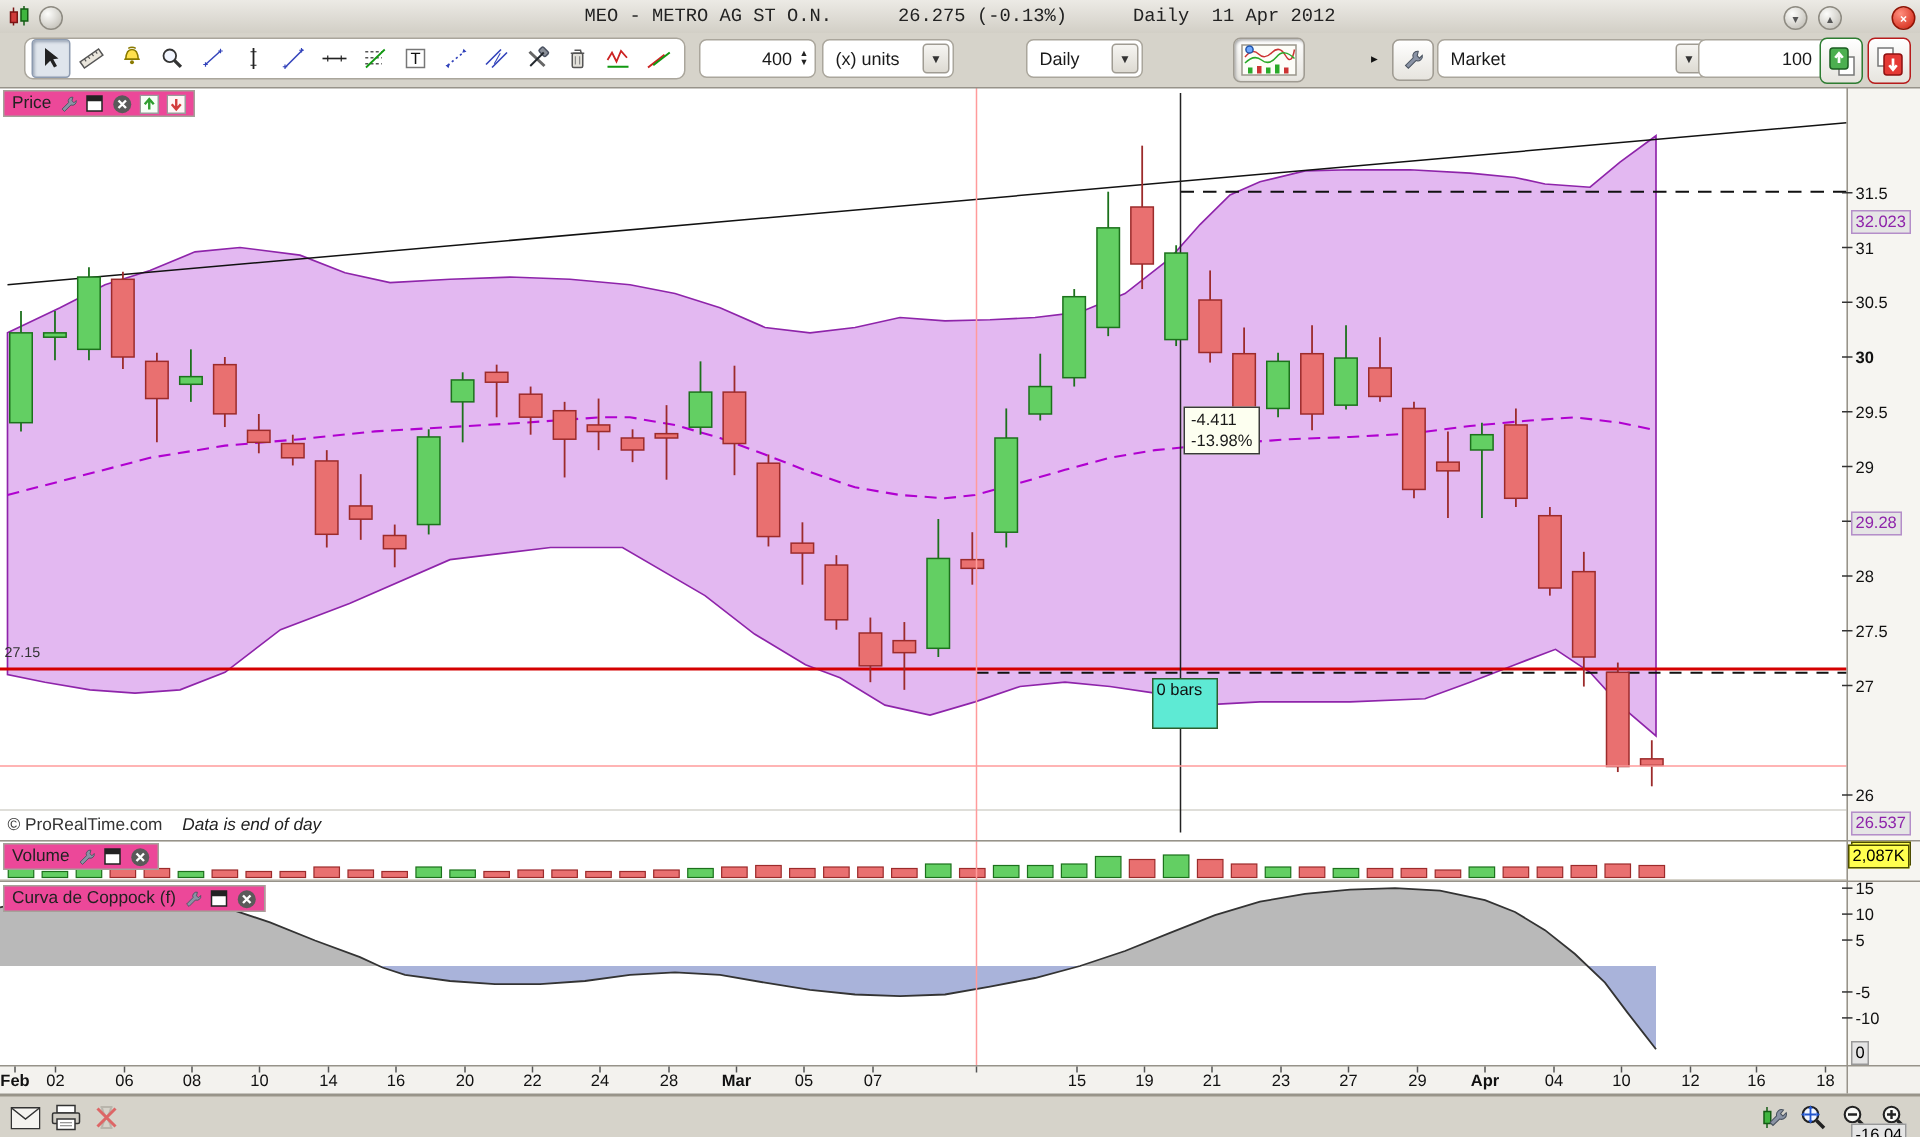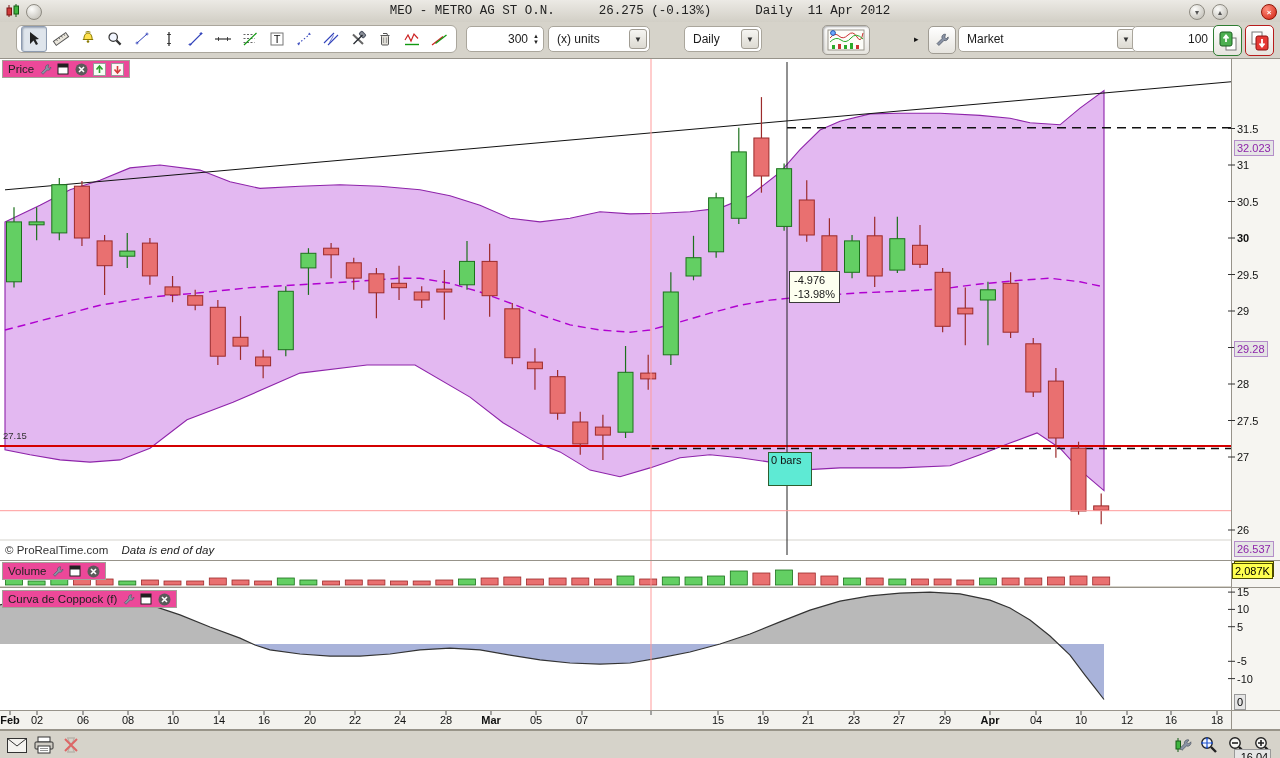--- a/index.html
+++ b/index.html
@@ -189,27 +189,27 @@
         </span>
       <span class="ticon">
           <svg width="18" height="18">
             <path d="M2 15 L13 6.5" stroke="#cc2222" stroke-width="1.3"></path>
             <path d="M5.5 13.5 L16.5 5" stroke="#119911" stroke-width="1.3"></path>
           </svg>
         </span>
     </div>
 
     <div class="spinner" style="position:absolute;left:466px;top:4px;width:78px;">
-      <span>300</span>
+      <span>400</span>
       <span class="spin-arrows">
           <span>▲</span>
           <span>▼</span>
         </span>
     </div>
-    <div class="combo" style="position:absolute;left:548px;top:4px;width:102px;">
+    <div class="combo" style="position:absolute;left:548px;top:4px;width:88px;">
       <span>(x) units</span>
       <span class="arrowbox">
           <span>▼</span>
         </span>
     </div>
     <div class="combo" style="position:absolute;left:684px;top:4px;width:78px;">
       <span>Daily</span>
       <span class="arrowbox">
           <span>▼</span>
         </span>
@@ -602,21 +602,21 @@
       </span>
     <span class="hicon">
         <svg width="13" height="13">
           <circle cx="6.5" cy="6.5" r="6" fill="#5a5a5a"></circle>
           <path d="M4 4 L9 9 M9 4 L4 9" stroke="#fff" stroke-width="1.6"></path>
         </svg>
       </span>
   </div>
 
   <div id="measure-box">
-    <div>-4.976</div>
+    <div>-4.411</div>
     <div>-13.98%</div>
   </div>
   <div id="bars-box">
     <span>0 bars</span>
   </div>
   <div id="alert-label">27.15</div>
   <div id="footer-note">
     <span>© ProRealTime.com</span>
     <span class="it">Data is end of day</span>
   </div>

